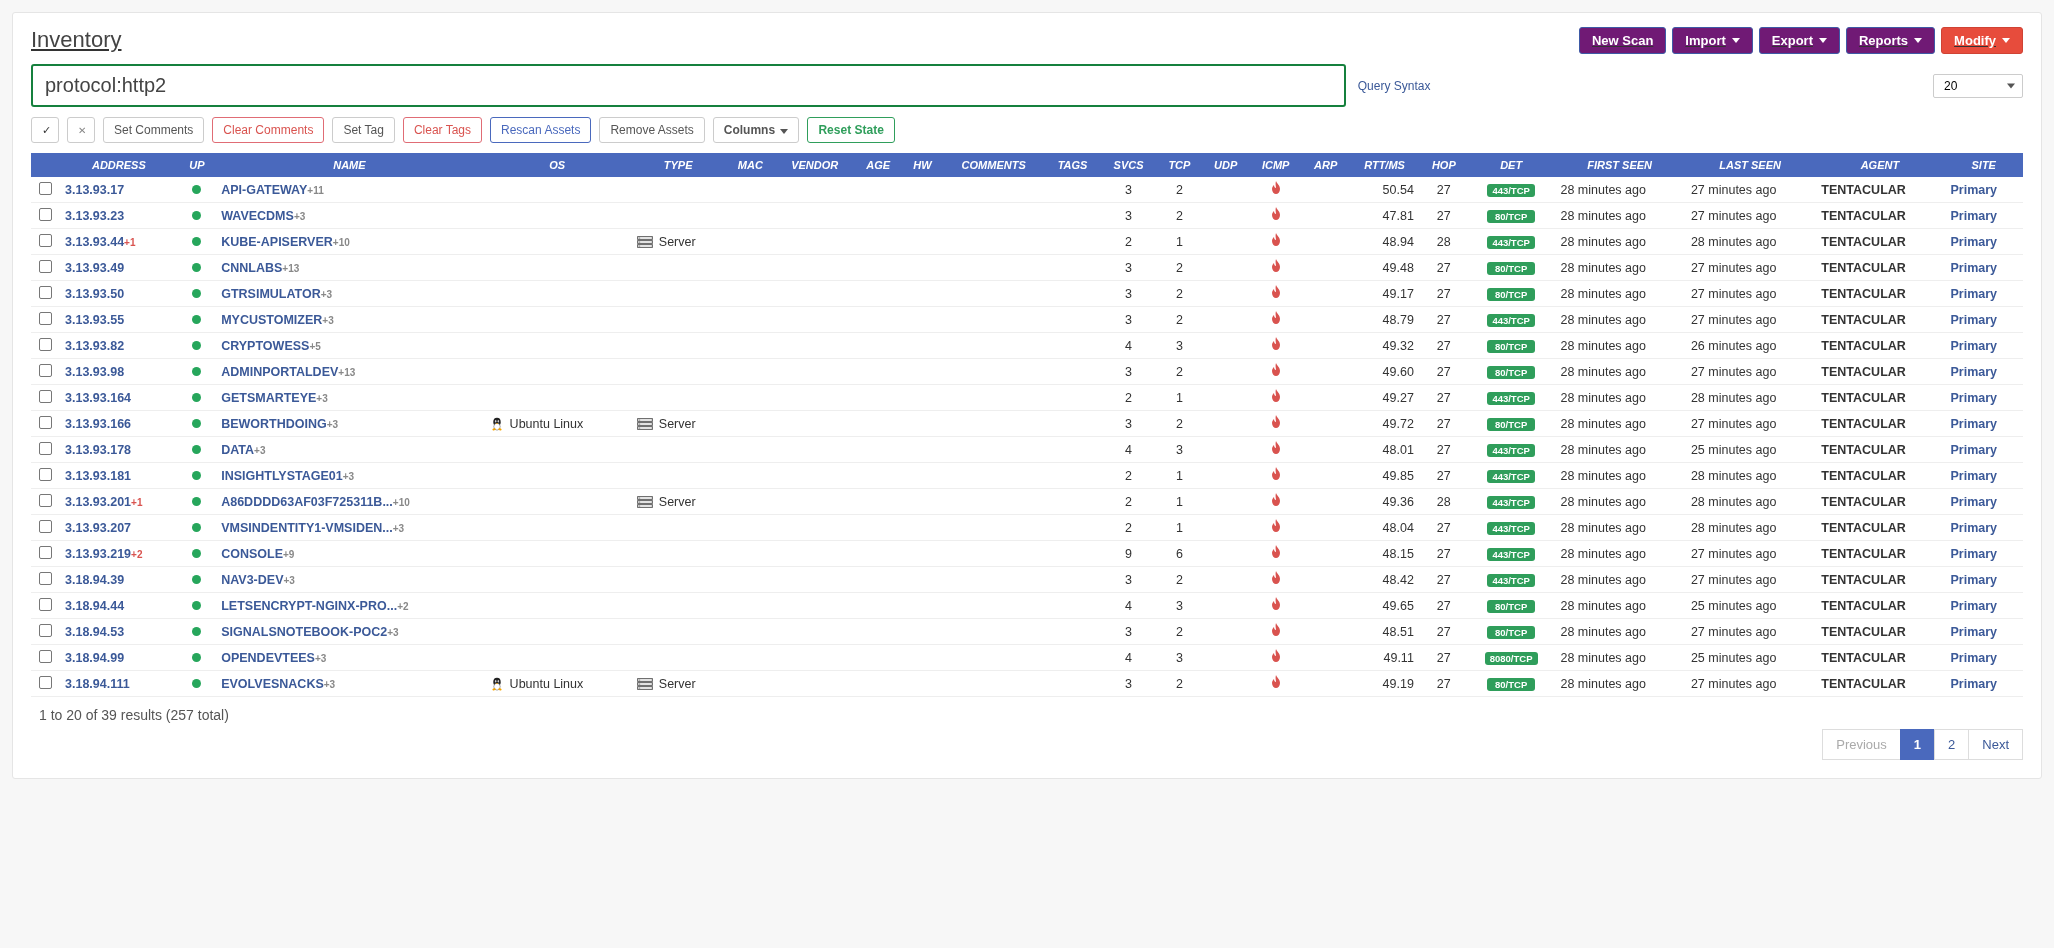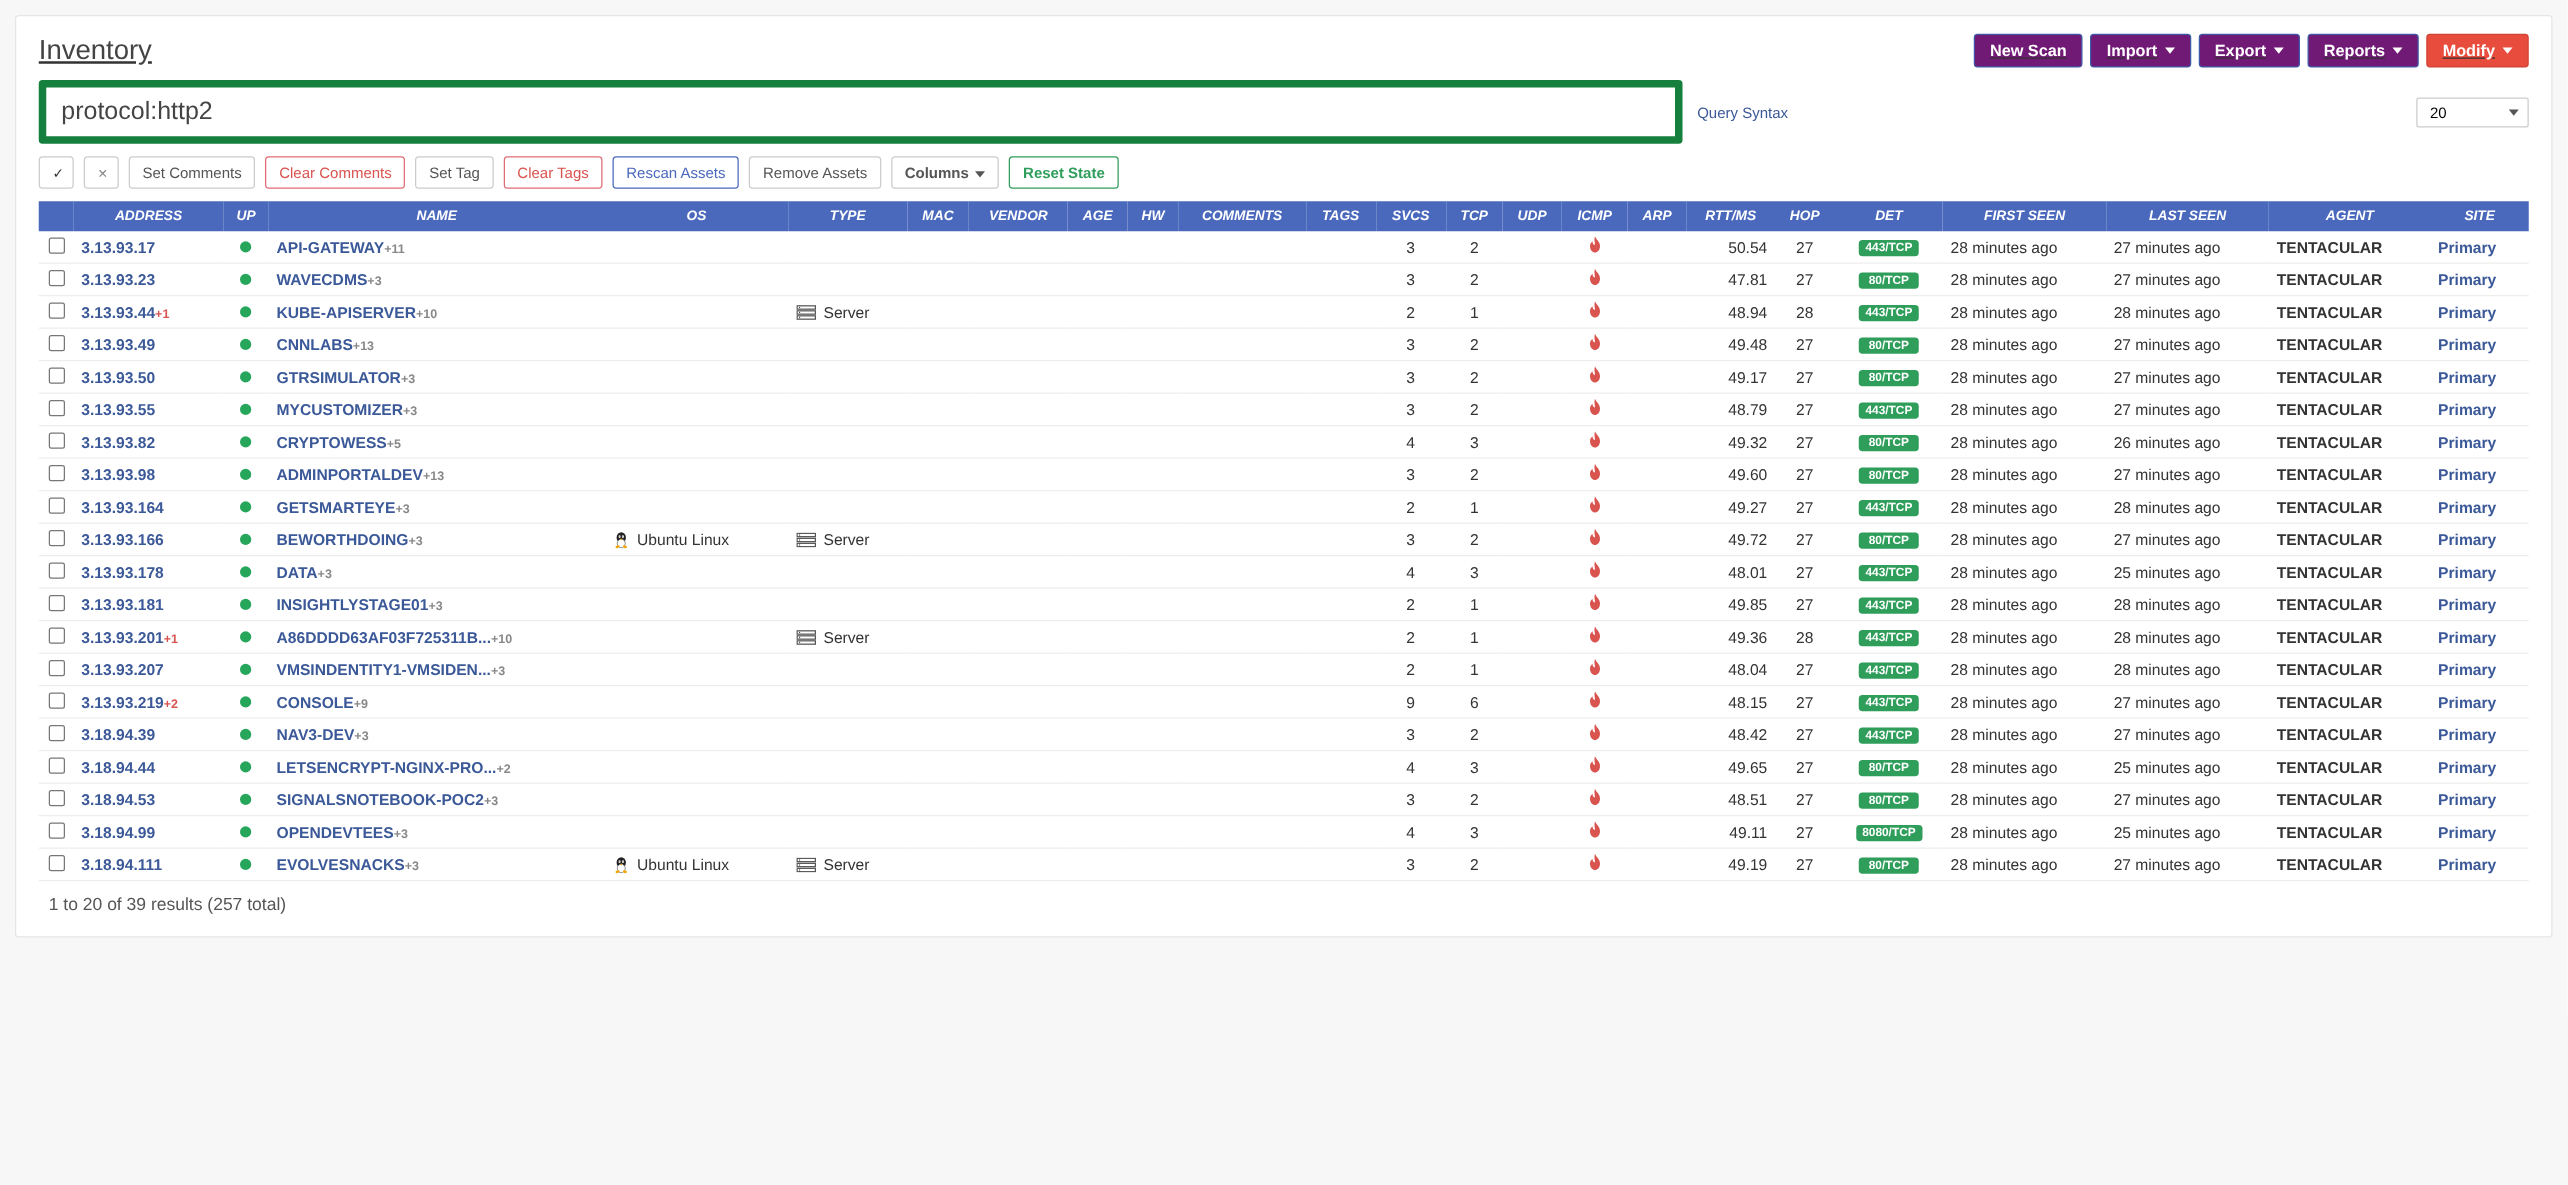--- a/index.html
+++ b/index.html
@@ -6,21 +6,21 @@
   body { font-family: "Helvetica Neue", Helvetica, Arial, sans-serif; font-size: 13px; color: #333; background: #f7f7f7; padding: 12px; }
   .panel { background: #fff; border: 1px solid #e5e5e5; border-radius: 3px; padding: 14px 18px 18px 18px; }
   .header-row { display: flex; justify-content: space-between; align-items: flex-start; margin-bottom: 10px; text-decoration: underline; }
   .page-title { font-size: 22px; font-weight: 500; color: #444; }
   .btn-group { display: flex; gap: 6px; }
   .btn { display: inline-flex; align-items: center; gap: 4px; padding: 5px 12px; border-radius: 3px; border: 1px solid; font-size: 13px; font-weight: 700; cursor: pointer; }
   .btn-primary { background: #701a75; border-color: #3e5aa6; color: #fff; }
   .btn-danger { background: #e74c3c; border-color: #cf4334; color: #fff; }
   .caret { width: 0; height: 0; border-left: 4px solid transparent; border-right: 4px solid transparent; border-top: 5px solid currentColor; margin-left: 2px; }
   .search-row { display: flex; align-items: center; gap: 12px; margin-bottom: 10px; }
-  .search-input { flex: 0 0 66%; font-size: 20px; padding: 8px 12px; border: 6px solid #15803d; border-radius: 3px; color: #444; }
+  .search-input { flex: 0 0 66%; font-size: 20px; padding: 8px 12px; border: 2px solid #15803d; border-radius: 3px; color: #444; }
   .query-syntax { color: #3b5998; font-size: 12px; cursor: pointer; }
   .page-size { margin-left: auto; padding: 4px 28px 4px 10px; border: 1px solid #ccc; border-radius: 2px; background: #fff; font-size: 12px; appearance: none; position: relative; min-width: 90px;}
   .page-size-wrap { position: relative; margin-left: auto; }
   .page-size-wrap::after { content: ""; position: absolute; right: 8px; top: 50%; transform: translateY(-50%); border-left: 4px solid transparent; border-right: 4px solid transparent; border-top: 5px solid #555; pointer-events: none;}
   .toolbar { display: flex; gap: 8px; margin-bottom: 10px; }
   .tbtn { padding: 5px 10px; font-size: 12px; border-radius: 3px; background: #fff; cursor: pointer; }
   .tbtn-default { border: 1px solid #ccc; color: #555; }
   .tbtn-blue { border: 1px solid #4a69bd; color: #4a69bd; }
   .tbtn-red { border: 1px solid #e06c75; color: #d9534f; }
   .tbtn-green { border: 1px solid #2f9e5b; color: #2f9e5b; }
@@ -773,14 +773,22 @@
           <td class="left">27 minutes ago</td>
           <td class="left"><span class="agent">TENTACULAR</span></td>
           <td class="left"><span class="site">Primary</span></td>
         </tr>
       </tbody>
   </table>
 
   <div class="footer-row">
     <div class="results-text">1 to 20 of 39 results (257 total)</div>
   </div>
+  <div style="display:flex;justify-content:flex-end;margin-top:6px;">
+    <div class="pagination">
+      <button class="page-btn disabled">Previous</button>
+      <button class="page-btn active">1</button>
+      <button class="page-btn">2</button>
+      <button class="page-btn">Next</button>
+    </div>
+  </div>
 
 </div>
 
 </body></html>

